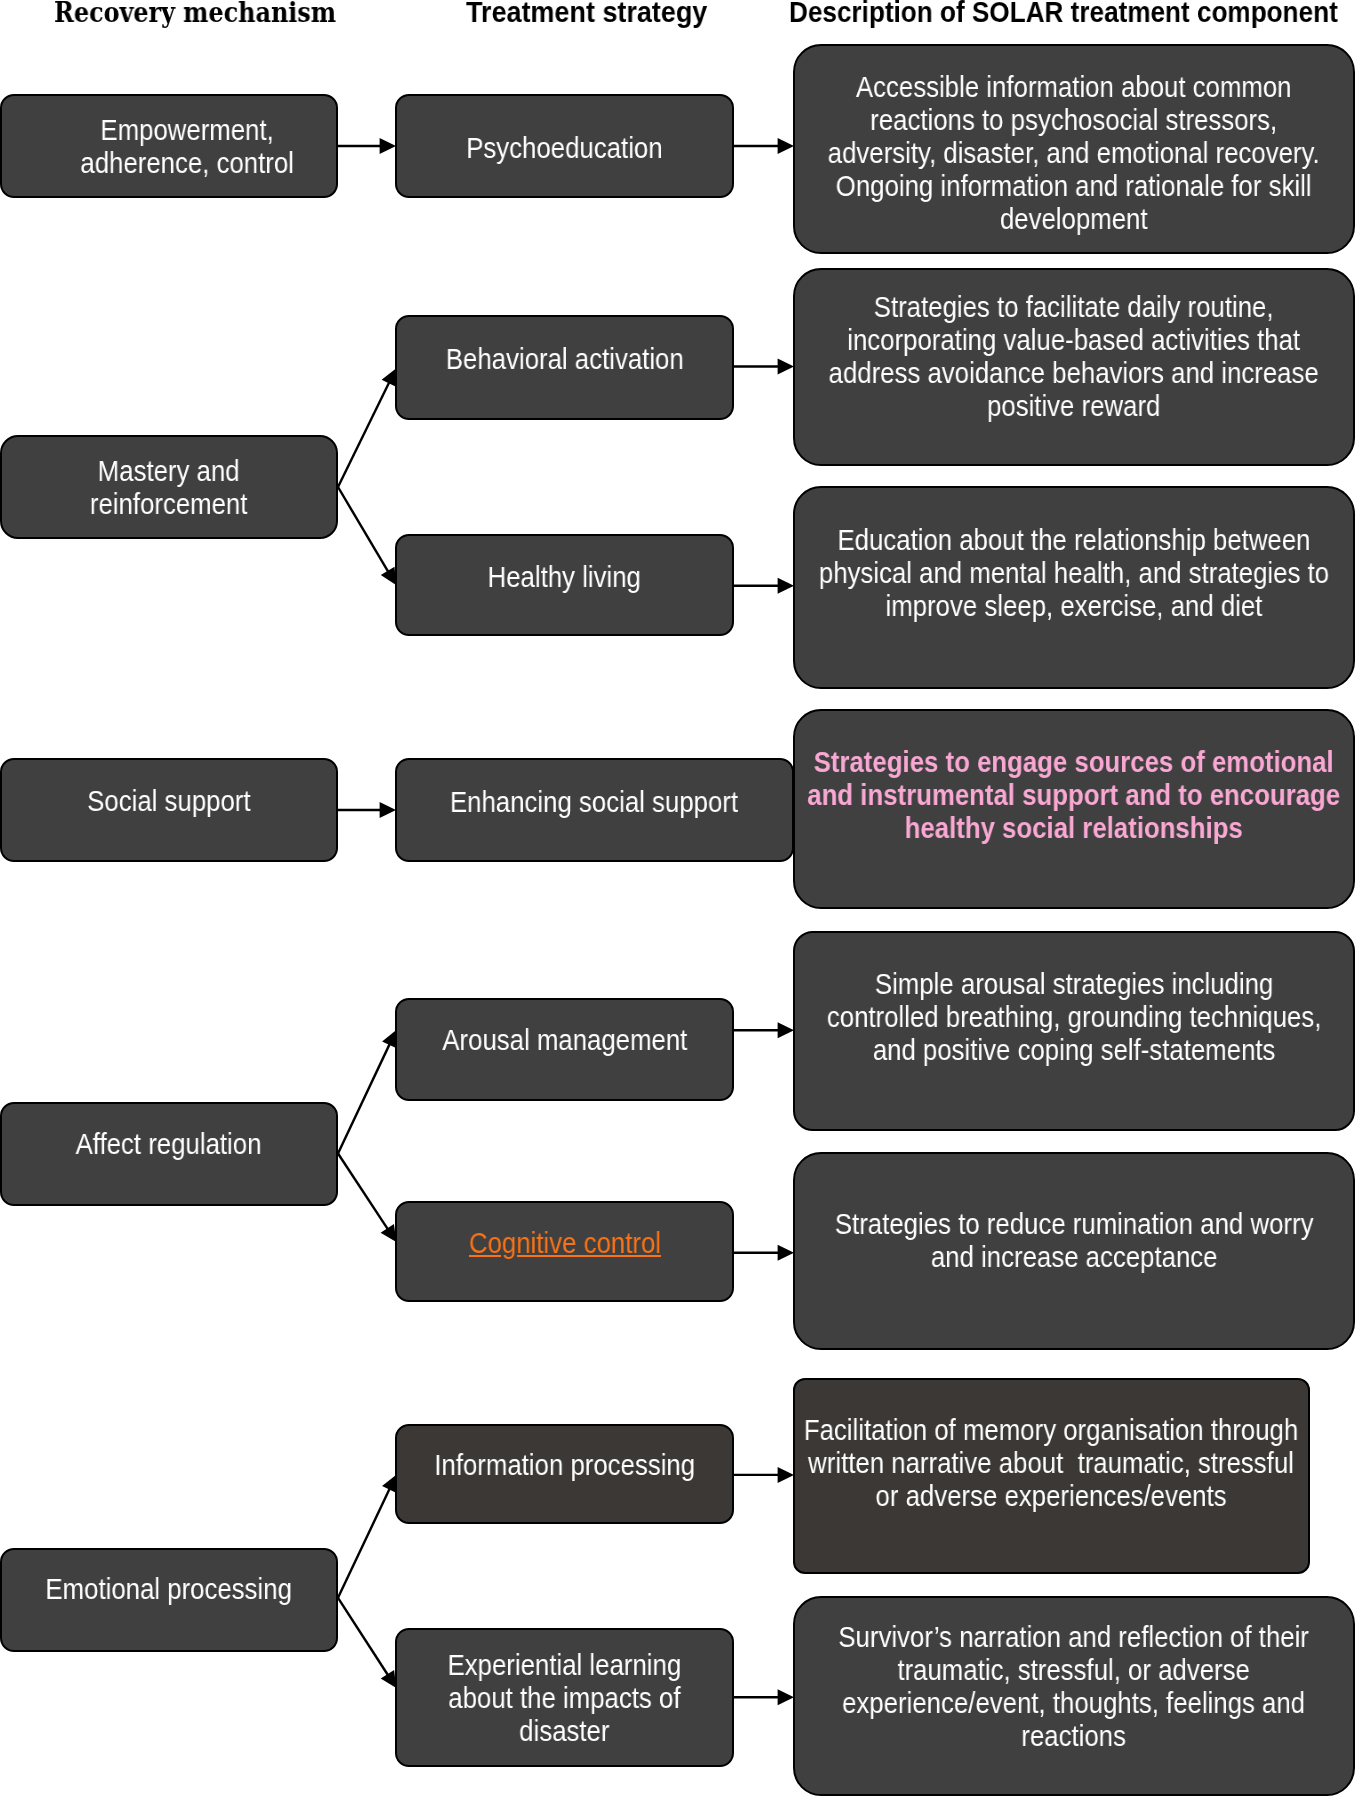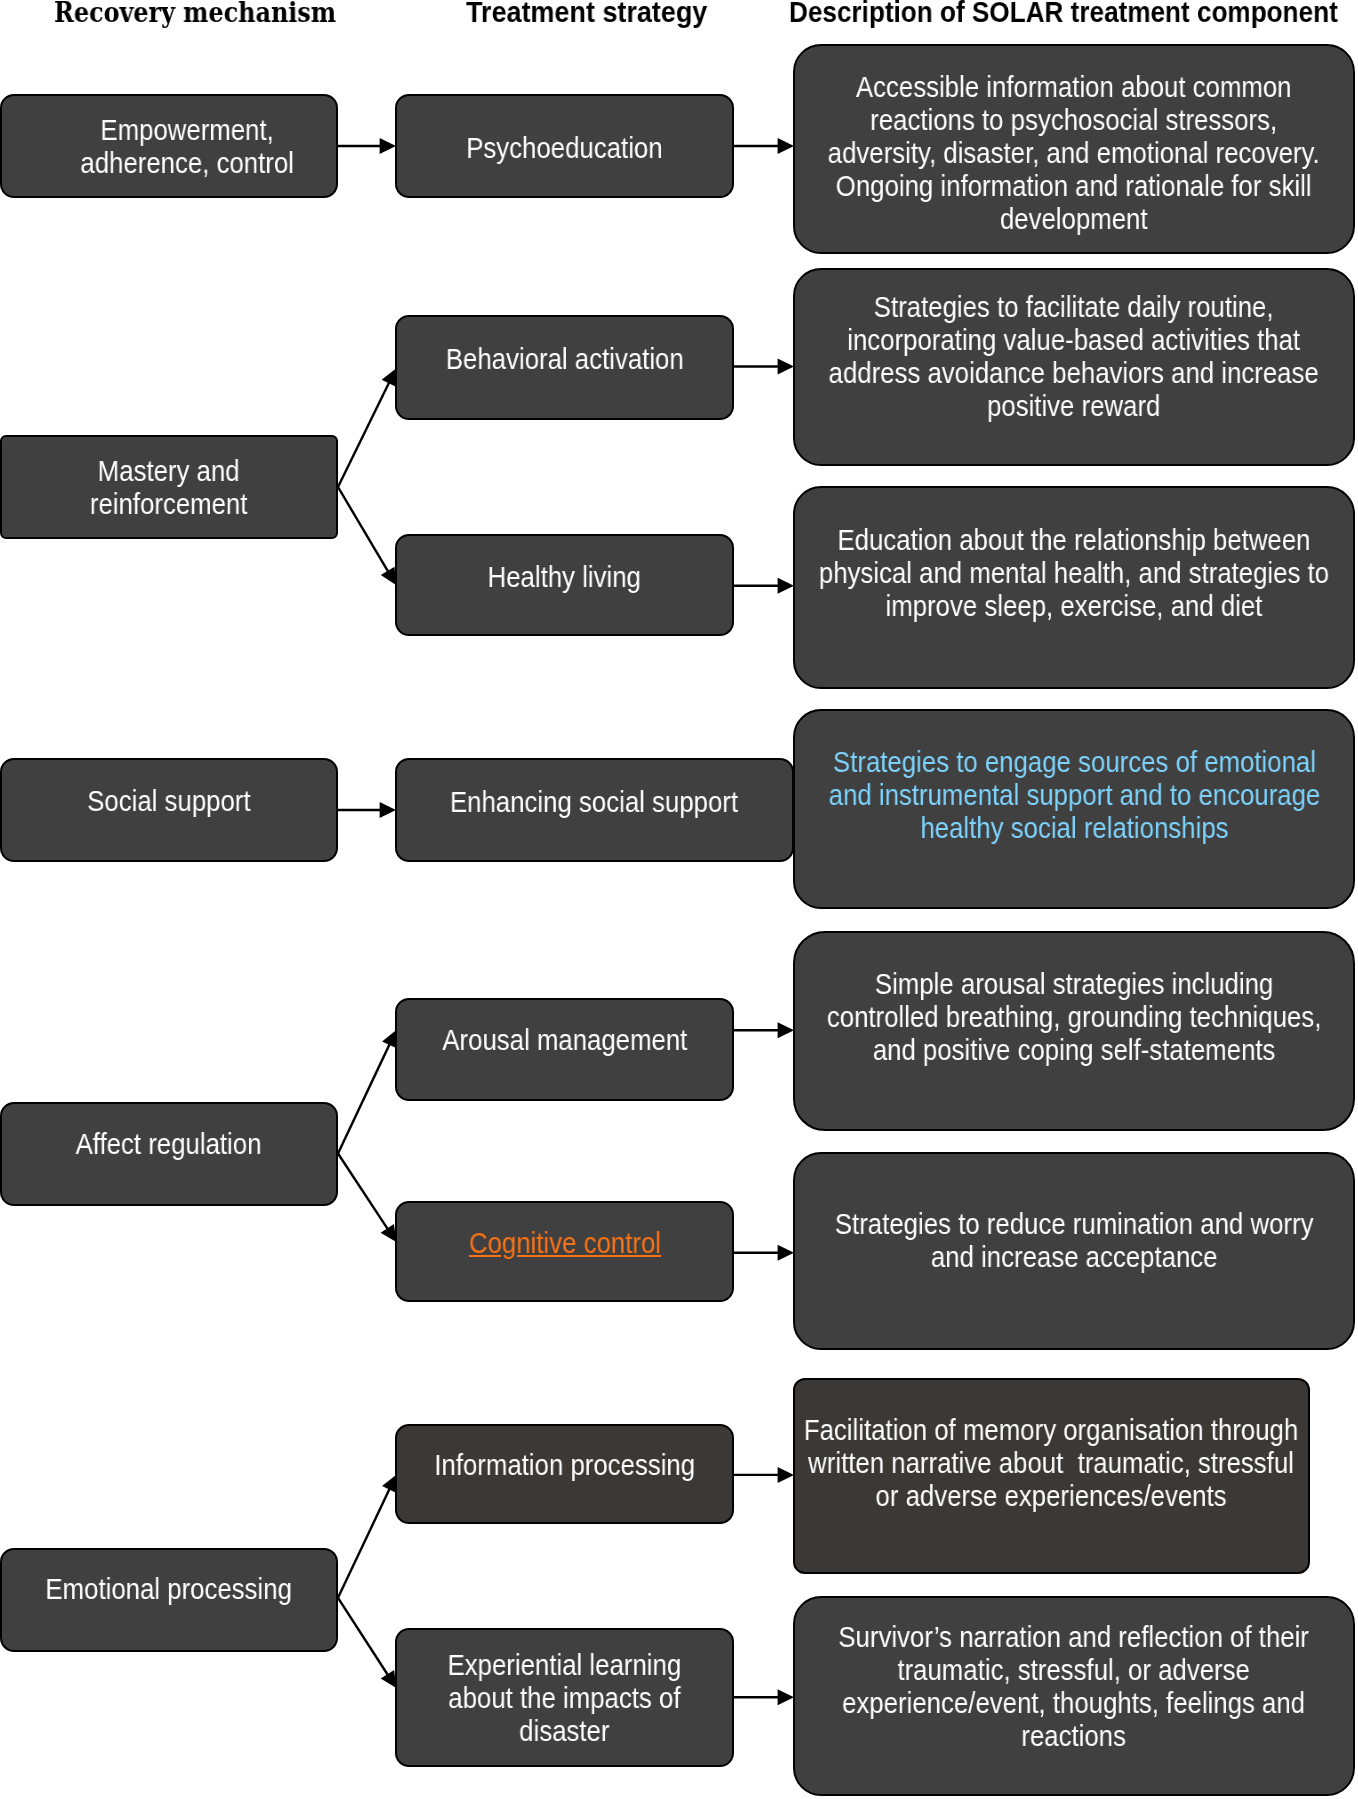--- a/index.html
+++ b/index.html
@@ -101,21 +101,21 @@
   <div class="node" style="left: 395px; top: 94px; width: 339px; height: 104px; background: rgb(64, 64, 64); border-color: rgb(0, 0, 0); color: rgb(255, 255, 255); border-radius: 14px;">
       <span class="nt" style="transform: translateY(2px) scaleX(0.889);">Psychoeducation</span>
     </div>
   <div class="node" style="left: 793px; top: 44px; width: 562px; height: 210px; background: rgb(64, 64, 64); border-color: rgb(0, 0, 0); color: rgb(255, 255, 255); border-radius: 28px;">
       <span class="nt" style="transform: translateY(4px) scaleX(0.889);">Accessible information about common
 reactions to psychosocial stressors,
 adversity, disaster, and emotional recovery.
 Ongoing information and rationale for skill
 development</span>
     </div>
-  <div class="node" style="left: 0px; top: 435px; width: 338px; height: 104px; background: rgb(64, 64, 64); border-color: rgb(0, 0, 0); color: rgb(255, 255, 255); border-radius: 6px;">
+  <div class="node" style="left: 0px; top: 435px; width: 338px; height: 104px; background: rgb(64, 64, 64); border-color: rgb(0, 0, 0); color: rgb(255, 255, 255); border-radius: 18px;">
       <span class="nt" style="transform: translateY(1px) scaleX(0.889);">Mastery and
 reinforcement</span>
     </div>
   <div class="node" style="left: 395px; top: 315px; width: 339px; height: 105px; background: rgb(64, 64, 64); border-color: rgb(0, 0, 0); color: rgb(255, 255, 255); border-radius: 14px;">
       <span class="nt" style="transform: translateY(-8px) scaleX(0.889);">Behavioral activation</span>
     </div>
   <div class="node" style="left: 793px; top: 268px; width: 562px; height: 198px; background: rgb(64, 64, 64); border-color: rgb(0, 0, 0); color: rgb(255, 255, 255); border-radius: 28px;">
       <span class="nt" style="transform: translateY(-10px) scaleX(0.889);">Strategies to facilitate daily routine,
 incorporating value-based activities that
 address avoidance behaviors and increase
@@ -128,32 +128,32 @@
       <span class="nt" style="transform: translateY(-14px) scaleX(0.889);">Education about the relationship between
 physical and mental health, and strategies to
 improve sleep, exercise, and diet</span>
     </div>
   <div class="node" style="left: 0px; top: 758px; width: 338px; height: 104px; background: rgb(64, 64, 64); border-color: rgb(0, 0, 0); color: rgb(255, 255, 255); border-radius: 14px;">
       <span class="nt" style="transform: translateY(-9px) scaleX(0.889);">Social support</span>
     </div>
   <div class="node" style="left: 395px; top: 758px; width: 399px; height: 104px; background: rgb(64, 64, 64); border-color: rgb(0, 0, 0); color: rgb(255, 255, 255); border-radius: 14px;">
       <span class="nt" style="transform: translateY(-8px) scaleX(0.889);">Enhancing social support</span>
     </div>
-  <div class="node" style="left: 793px; top: 709px; width: 562px; height: 200px; background: rgb(64, 64, 64); border-color: rgb(0, 0, 0); color: #7dd3fc; border-radius: 28px;">
+  <div class="node" style="left: 793px; top: 709px; width: 562px; height: 200px; background: rgb(64, 64, 64); border-color: rgb(0, 0, 0); color: #f9a8d4; border-radius: 28px; font-weight: bold;">
       <span class="nt" style="transform: translateY(-14px) scaleX(0.889);">Strategies to engage sources of emotional
 and instrumental support and to encourage
 healthy social relationships</span>
     </div>
   <div class="node" style="left: 0px; top: 1102px; width: 338px; height: 104px; background: rgb(64, 64, 64); border-color: rgb(0, 0, 0); color: rgb(255, 255, 255); border-radius: 14px;">
       <span class="nt" style="transform: translateY(-10px) scaleX(0.889);">Affect regulation</span>
     </div>
   <div class="node" style="left: 395px; top: 978px; width: 339px; height: 103px; background: rgb(64, 64, 64); border-color: rgb(0, 0, 0); color: rgb(255, 255, 255); border-radius: 14px; margin-top: 20px;">
       <span class="nt" style="transform: translateY(-9px) scaleX(0.889);">Arousal management</span>
     </div>
-  <div class="node" style="left: 793px; top: 931px; width: 562px; height: 200px; background: rgb(64, 64, 64); border-color: rgb(0, 0, 0); color: rgb(255, 255, 255); border-radius: 32px;">
+  <div class="node" style="left: 793px; top: 931px; width: 562px; height: 200px; background: rgb(64, 64, 64); border-color: rgb(0, 0, 0); color: rgb(255, 255, 255); border-radius: 20px;">
       <span class="nt" style="transform: translateY(-14px) scaleX(0.889);">Simple arousal strategies including
 controlled breathing, grounding techniques,
 and positive coping self-statements</span>
     </div>
   <div class="node" style="left: 395px; top: 1201px; width: 339px; height: 101px; background: rgb(64, 64, 64); border-color: rgb(0, 0, 0); color: #f97316; border-radius: 14px; text-decoration: underline;">
       <span class="nt" style="transform: translateY(-8px) scaleX(0.889);">Cognitive control</span>
     </div>
   <div class="node" style="left: 793px; top: 1152px; width: 562px; height: 198px; background: rgb(64, 64, 64); border-color: rgb(0, 0, 0); color: rgb(255, 255, 255); border-radius: 28px;">
       <span class="nt" style="transform: translateY(-10px) scaleX(0.889);">Strategies to reduce rumination and worry
 and increase acceptance</span>

